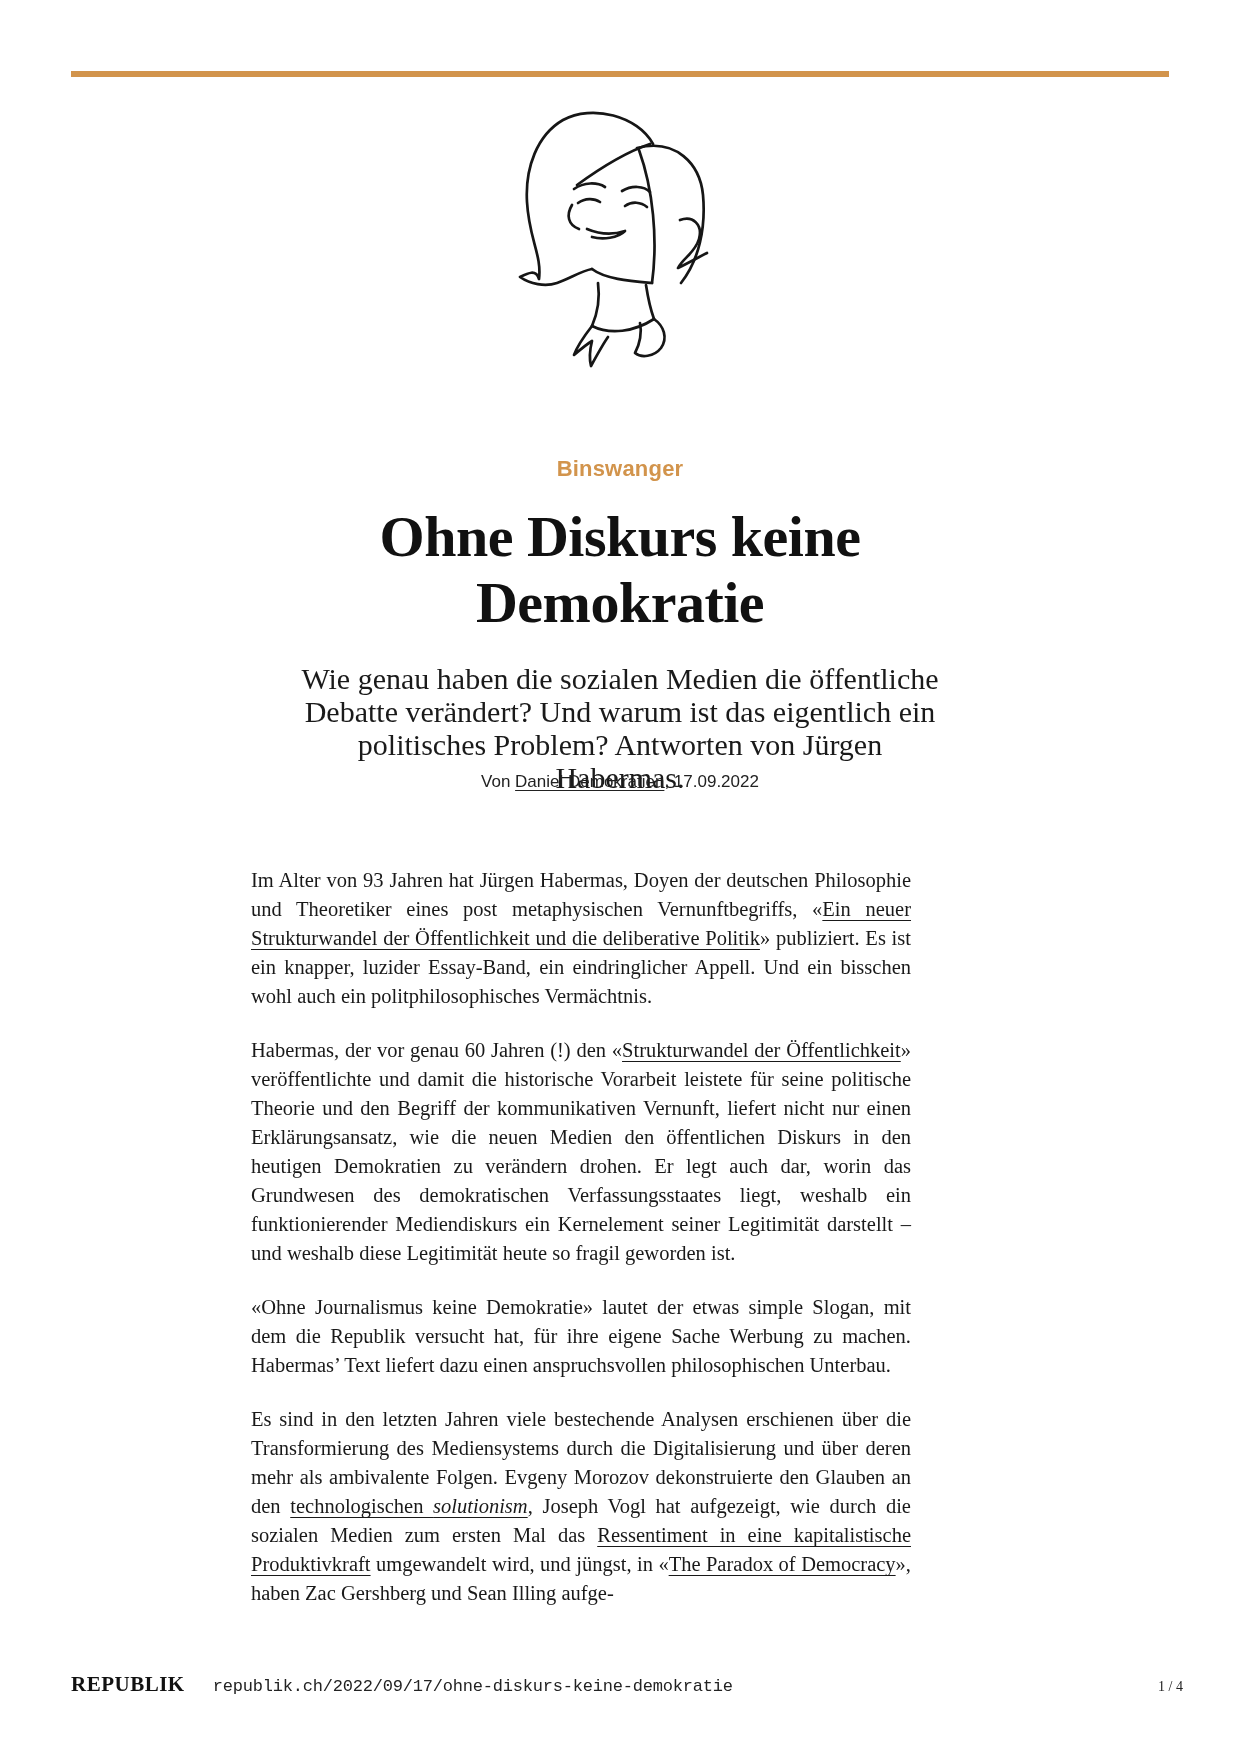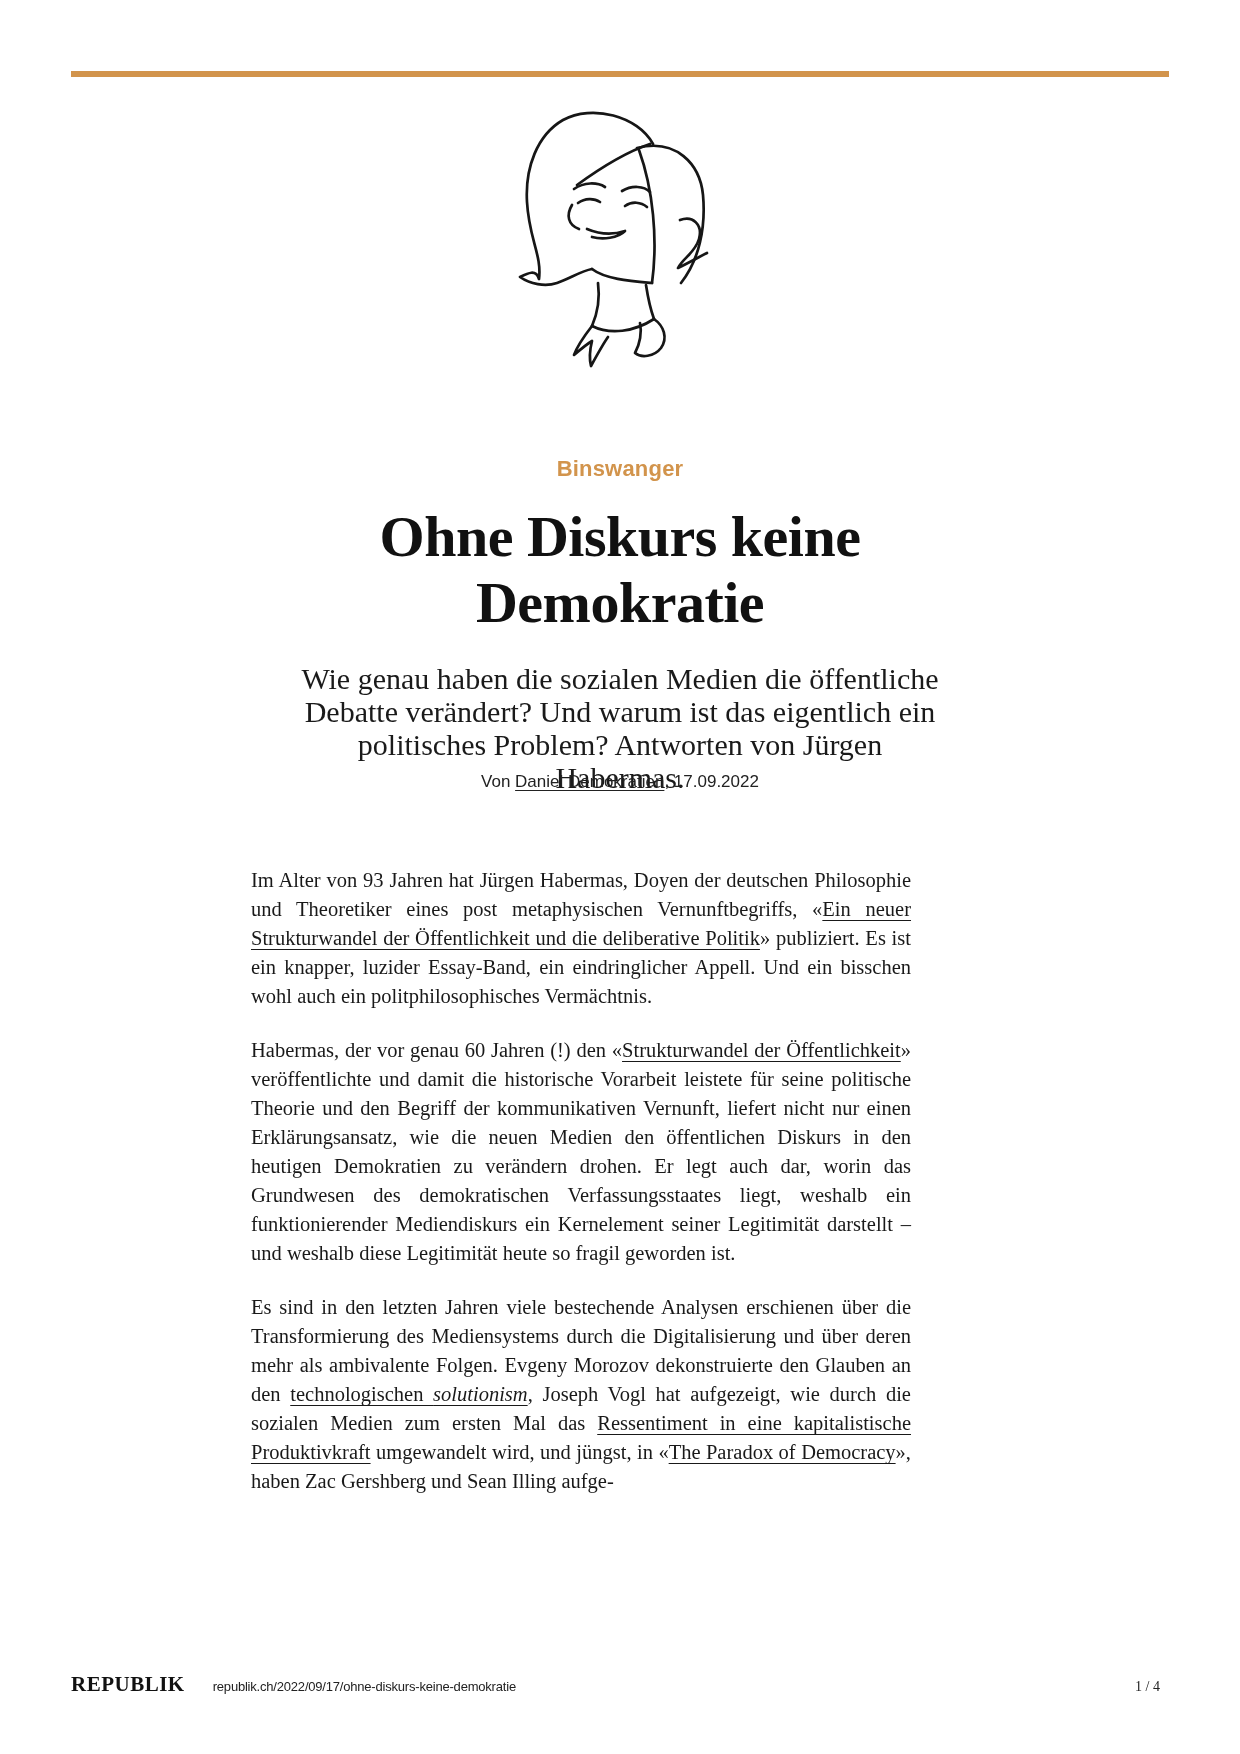--- a/index.html
+++ b/index.html
@@ -32,29 +32,29 @@
   }
   .byline a{color:inherit;text-decoration:underline;text-underline-offset:3px;text-decoration-thickness:1px;}
   .article{
     position:absolute;top:866px;left:243px;width:668px;
     font-size:20.5px;line-height:29px;text-align:justify;color:#191919;
   }
   .article p{margin:0 0 25px 8px;}
   .article a{color:inherit;text-decoration:underline;text-underline-offset:3.5px;text-decoration-thickness:1.2px;}
   .italic{font-style:italic;}
   .footer{
-    position:absolute;left:71px;right:80px;top:1672px;height:30px;
+    position:absolute;left:71px;right:57px;top:1672px;height:30px;
     display:flex;align-items:baseline;
   }
   .footer-logo{
     font-family:"Liberation Serif",serif;font-weight:700;font-size:21px;
     letter-spacing:0.5px;color:#111;
   }
   .footer-url{
-    font-family:Liberation Sans, sans-serif;font-size:13px;color:#222;
+    font-family:Liberation Mono, monospace;font-size:17px;color:#222;
     margin-left:28px;letter-spacing:-0.2px;
   }
   .footer-page{
     margin-left:auto;font-family:"Liberation Serif",serif;font-size:14px;color:#222;
   }
 </style>
 </head>
 <body>
 
 <div class="top-rule"></div>
@@ -87,20 +87,21 @@
 
 <div class="lead">Wie genau haben die sozialen Medien die öffentliche Debatte verändert? Und warum ist das eigentlich ein politisches Problem? Antworten von Jürgen Habermas.</div>
 
 <div class="byline">
   <span>Von </span><a href="#">Daniel Demokratien</a><span>, </span><span>17.09.2022</span>
 </div>
 
 <div class="article">
     <p><span>Im Alter von 93 Jahren hat Jürgen Habermas, Doyen der deutschen Philosophie und Theoretiker eines post metaphysischen Vernunftbegriffs, «</span><a href="#">Ein neuer Strukturwandel der Öffentlichkeit und die deliberative Politik</a><span>» publiziert. Es ist ein knapper, luzider Essay-Band, ein eindringlicher Appell. Und ein bisschen wohl auch ein politphilosophisches Vermächtnis.</span></p>
     <p><span>Habermas, der vor genau 60 Jahren (!) den «</span><a href="#">Strukturwandel der Öffentlichkeit</a><span>» veröffentlichte und damit die historische Vorarbeit leistete für seine politische Theorie und den Begriff der kommunikativen Vernunft, liefert nicht nur einen Erklärungsansatz, wie die neuen Medien den öffentlichen Diskurs in den heutigen Demokratien zu verändern drohen. Er legt auch dar, worin das Grundwesen des demokratischen Verfassungsstaates liegt, weshalb ein funktionierender Mediendiskurs ein Kernelement seiner Legitimität darstellt – und weshalb diese Legitimität heute so fragil geworden ist.</span></p>
+    <p><span>«Ohne Journalismus keine Demokratie» lautet der etwas simple Slogan, mit dem die Republik versucht hat, für ihre eigene Sache Werbung zu machen. Habermas’ Text liefert dazu einen anspruchsvollen philosophischen Unterbau.</span></p>
     <p><span>Es sind in den letzten Jahren viele bestechende Analysen erschienen über die Transformierung des Mediensystems durch die Digitalisierung und über deren mehr als ambivalente Folgen. Evgeny Morozov dekonstruierte den Glauben an den </span><a href="#">technologischen </a><a href="#" class="italic">solutionism</a><span>, Joseph Vogl hat aufgezeigt, wie durch die sozialen Medien zum ersten Mal das </span><a href="#">Ressentiment in eine kapitalistische Produktivkraft</a><span> umgewandelt wird, und jüngst, in «</span><a href="#">The Paradox of Democracy</a><span>», haben Zac Gershberg und Sean Illing aufge-</span></p>
   </div>
 
 <div class="footer">
   <span class="footer-logo">REPUBLIK</span>
   <span class="footer-url">republik.ch/2022/09/17/ohne-diskurs-keine-demokratie</span>
   <span class="footer-page">1 / 4</span>
 </div>
 
 </body></html>

